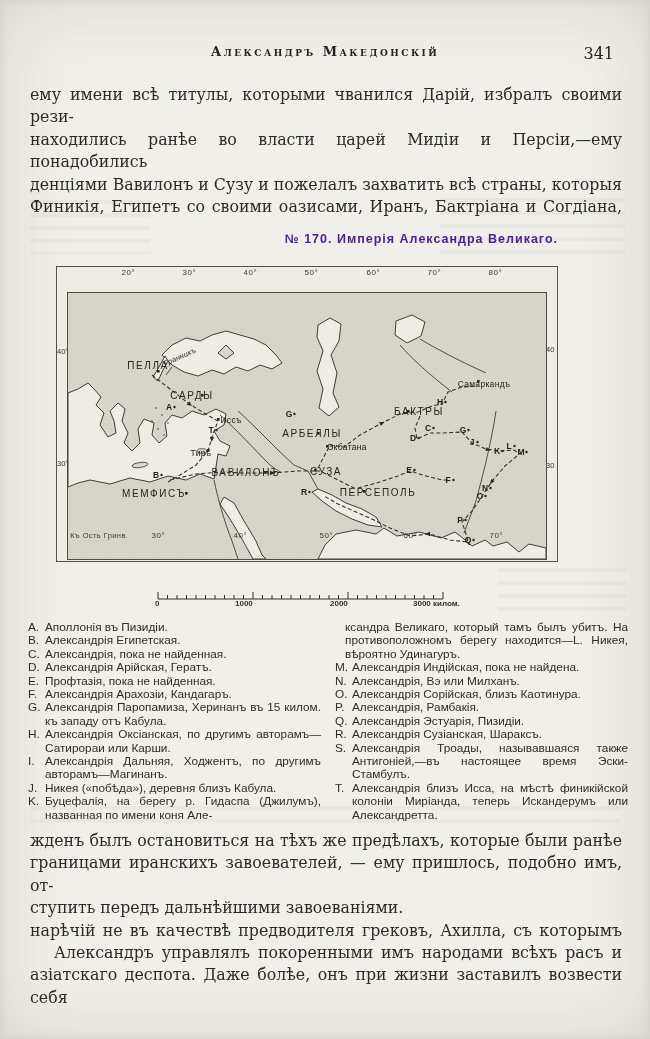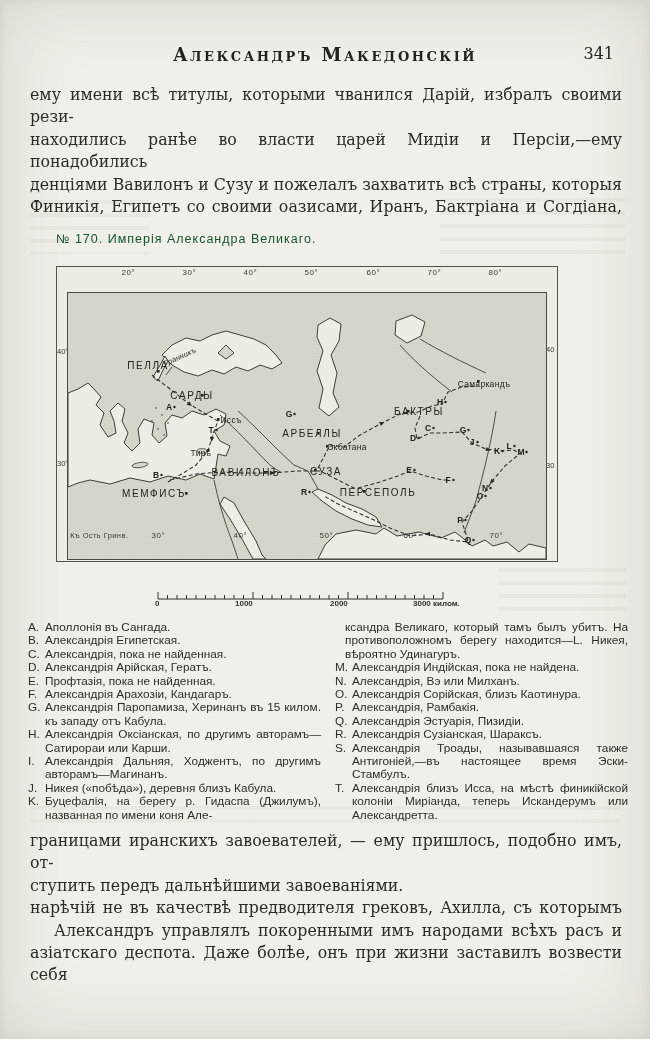--- a/index.html
+++ b/index.html
@@ -9,32 +9,32 @@
     box-shadow:inset 0 0 70px rgba(95,90,75,.18), inset 0 0 8px rgba(95,90,75,.10);
     font-family:"DejaVu Serif","Liberation Serif",serif;
     color:#2b2a25;overflow:hidden;
   }
   
   .bleed{position:absolute;opacity:.6;filter:blur(.7px);
     background:repeating-linear-gradient(180deg, rgba(90,86,76,.08) 0 4px, rgba(90,86,76,0) 4px 13px);}
   
   .hdr{position:absolute;top:44px;left:30px;right:30px;height:22px;}
   .hdr-title{position:absolute;left:0;right:0;text-align:center;
-    font-variant:small-caps;font-weight:bold;font-size:18px;letter-spacing:2.5px;color:#23221e;}
+    font-variant:small-caps;font-weight:bold;font-size:13px;letter-spacing:2.5px;color:#23221e;}
   .hdr-page{position:absolute;right:6px;top:0;font-size:16px;color:#23221e;}
   
   .paras{position:absolute;left:30px;width:592px;font-size:15.8px;line-height:22.4px;}
   .p1{top:84px;} .p23{top:830px;}
   .jline{text-align:justify;text-align-last:justify;white-space:normal;}
   .jline-end{text-align:left;}
   .indent{text-indent:24px;}
   
-  .fig-caption{position:absolute;top:232px;left:56px;width:502px;text-align:left;
-    font-family:"Liberation Sans","DejaVu Sans",sans-serif;font-weight:normal;
-    font-size:12.5px;letter-spacing:1px;color:#14532d;}
+  .fig-caption{position:absolute;top:232px;left:56px;width:502px;text-align:right;
+    font-family:"Liberation Sans","DejaVu Sans",sans-serif;font-weight:bold;
+    font-size:12.5px;letter-spacing:1px;color:#4c1d95;}
   
   .map-frame{position:absolute;top:266px;left:56px;width:480px;height:266px;
     border:1.3px solid #55524a;padding:13px 10px 15px 10px;background:#edece5;}
   .map-inner{position:relative;width:478px;height:266px;border:1.2px solid #4c4a43;background:#22c55e;margin-top:12px;}
   .strip{position:absolute;left:11.3px;width:478px;height:28px;
     font-family:"Liberation Sans","DejaVu Sans",sans-serif;font-size:8px;color:#3c3a34;}
   .strip-top{top:1px;} .strip-bottom{bottom:2px;}
   .strip .coord{position:absolute;top:0;transform:translateX(-50%);letter-spacing:.5px;}
   .corner-label{position:absolute;left:2px;top:0;transform:none;font-size:7.5px;letter-spacing:.4px;}
   .lat-col{position:absolute;top:14.3px;height:266px;width:11px;
@@ -259,21 +259,21 @@
         <span class="st2">2000</span>
         <span class="st3">3000 килом.</span>
       </div>
     </div>
   </div>
 
   <div class="legend">
     <div class="lg-col">
       <div class="lg-item">
           <span class="lg-letter">A.</span>
-          <span class="lg-text">Аполлонія въ Сангада.</span>
+          <span class="lg-text">Аполлонія въ Пизидіи.</span>
         </div>
       <div class="lg-item">
           <span class="lg-letter">B.</span>
           <span class="lg-text">Александрія Египетская.</span>
         </div>
       <div class="lg-item">
           <span class="lg-letter">C.</span>
           <span class="lg-text">Александрія, пока не найденная.</span>
         </div>
       <div class="lg-item">
@@ -340,20 +340,21 @@
           <span class="lg-text">Александрія Троады, называвшаяся также Антигоніей,—въ настоящее время Эски-Стамбулъ.</span>
         </div>
       <div class="lg-item">
           <span class="lg-letter">T.</span>
           <span class="lg-text">Александрія близъ Исса, на мѣстѣ финикійской колоніи Миріанда, теперь Искандерумъ или Александретта.</span>
         </div>
     </div>
   </div>
 
   <div class="paras p23">
+    <div class="jline">жденъ былъ остановиться на тѣхъ же  предѣлахъ,  которые были ранѣе</div>
     <div class="jline">границами иранскихъ завоевателей, — ему пришлось,  подобно имъ,  от-</div>
     <div class="jline-end">ступить передъ дальнѣйшими завоеваніями.</div>
     <div class="jline">нарѣчій не въ качествѣ предводителя  грековъ,  Ахилла,  съ которымъ</div>
     <div class="jline indent">Александръ управлялъ  покоренными  имъ народами всѣхъ расъ и</div>
     <div class="jline">азіатскаго деспота. Даже болѣе, онъ при жизни заставилъ возвести себя</div>
   </div>
 
 </div>
 
 </body></html>

